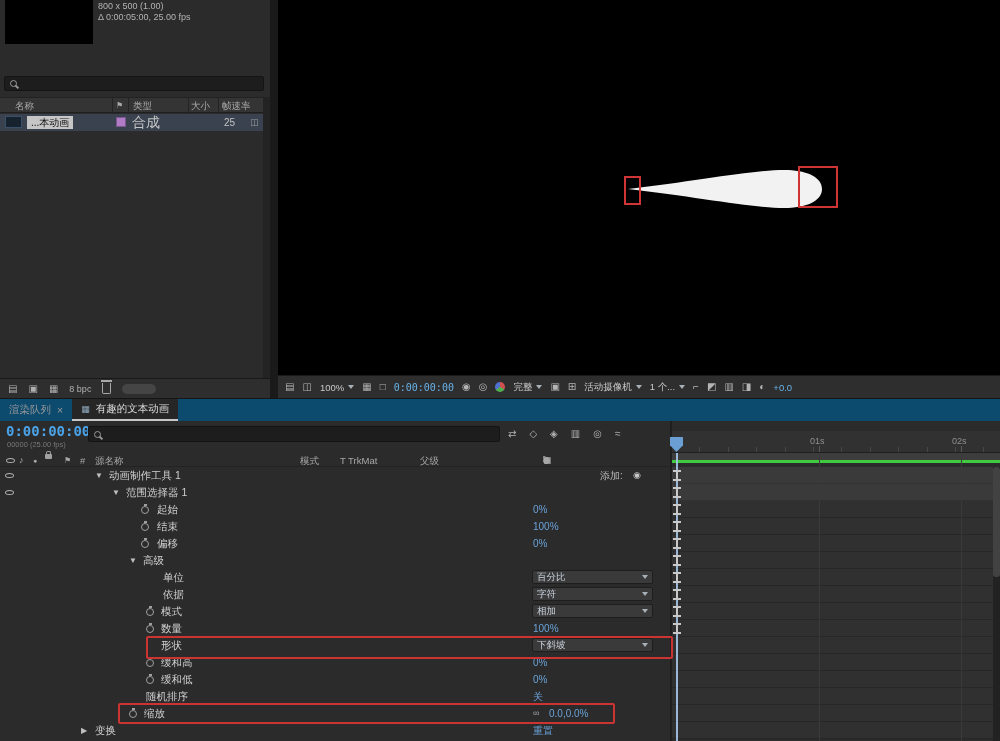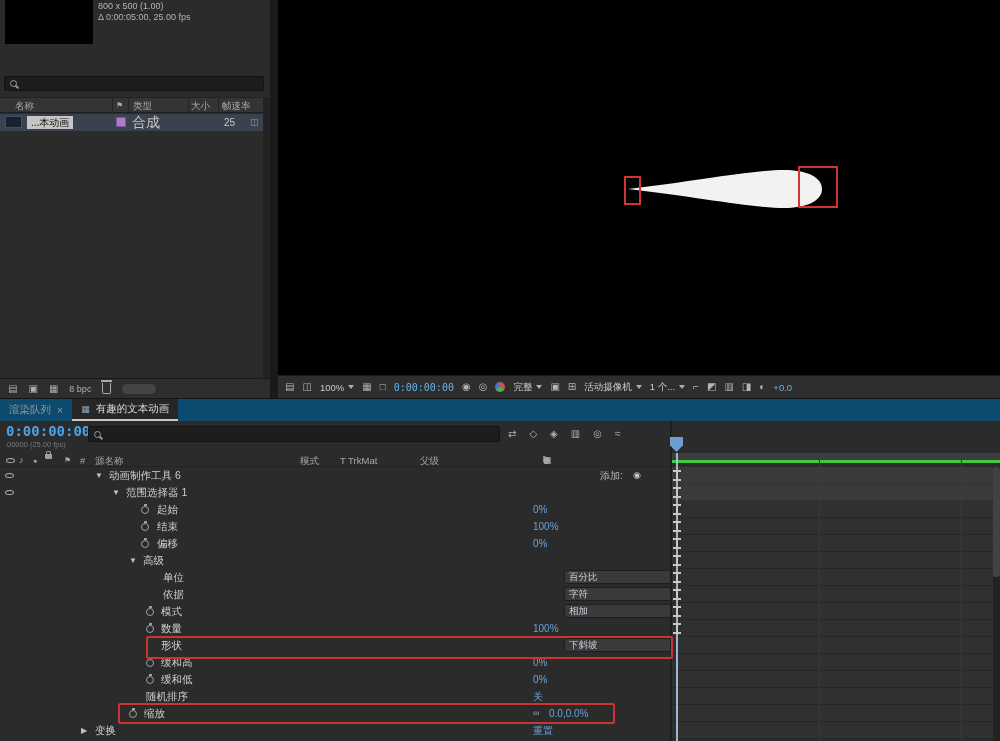--- a/index.html
+++ b/index.html
@@ -63,21 +63,21 @@
 #tl-rows{position:absolute;left:0;top:68px;width:672px;}
 .trow{position:relative;height:17px;}
 .twirl{position:absolute;top:0;font-size:8px;color:#c0c0c0;line-height:17px;}
 .rlabel{position:absolute;top:0;font-size:10.5px;color:#d0d0d0;line-height:17px;white-space:nowrap;}
 .rval{position:absolute;left:533px;top:0;font-size:10px;color:#6aa2d8;line-height:17px;}
 .sw{position:absolute;top:5px;width:8px;height:8px;border:1px solid #a0a0a0;border-radius:50%;}
 .sw::before{content:"";position:absolute;top:-3px;left:2px;width:3px;height:2px;background:#a0a0a0;}
 .eyeicon{position:absolute;top:6px;width:9px;height:5px;border:1px solid #b0b0b0;border-radius:50%;}
 .radd{position:absolute;left:600px;font-size:10px;color:#b8b8b8;line-height:17px;}
 .raddbtn{position:absolute;left:633px;font-size:9px;color:#c8c8c8;line-height:17px;}
-.dd{position:absolute;left:532px;top:1px;width:121px;height:14px;background:#3a3a3a;border:1px solid #1e1e1e;border-radius:2px;display:flex;align-items:center;justify-content:space-between;padding:0 4px;font-size:9.5px;color:#ccd6e0;margin-left:32px;}
+.dd{position:absolute;left:532px;top:1px;width:121px;height:14px;background:#3a3a3a;border:1px solid #1e1e1e;border-radius:2px;display:flex;align-items:center;justify-content:space-between;padding:0 4px;font-size:9.5px;color:#ccd6e0;}
 .chain{position:absolute;left:533px;font-size:9px;color:#9aa2aa;line-height:17px;}
 .lockicon{position:absolute;top:5px;width:7px;height:5px;background:#a0a0a0;border-radius:1px;}
 .lockicon::before{content:"";position:absolute;top:-3px;left:1px;width:3px;height:3px;border:1px solid #a0a0a0;border-bottom:none;border-radius:2px 2px 0 0;}
 
 
 #tl-track{position:absolute;left:672px;top:22px;width:328px;height:321px;background:#2b2b2b;}
 #ruler{position:absolute;left:0;top:10px;width:328px;height:22px;background-color:#313131;border-bottom:1px solid #1f1f1f;background-image:repeating-linear-gradient(90deg,transparent 0 27.4px,#474747 27.4px 28.4px);background-size:100% 5px;background-position:bottom;background-repeat:no-repeat;}
 #ruler .rl{position:absolute;top:5px;font-size:9px;color:#909090;}
 #ruler .tick{position:absolute;bottom:0;width:1px;height:6px;background:#5a5a5a;}
 #workarea{position:absolute;left:0;top:32px;width:328px;height:7px;background:#3d3d3d;}
@@ -234,21 +234,21 @@
           <span>◎</span>
           <span>⊘</span>
           <span>⊕</span>
         </span>
     </div>
 
     <div id="tl-rows">
       <div class="trow">
         <span class="eyeicon" style="left:5px"></span>
         <span class="twirl" style="left:95px">▼</span>
-        <span class="rlabel" style="left:109px">动画制作工具 6</span>
+        <span class="rlabel" style="left:109px">动画制作工具 1</span>
         <span class="radd">添加:</span>
         <span class="raddbtn">◉</span>
       </div>
       <div class="trow">
         <span class="eyeicon" style="left:5px"></span>
         <span class="twirl" style="left:112px">▼</span>
         <span class="rlabel" style="left:126px">范围选择器 1</span>
       </div>
       <div class="trow">
         <span class="sw" style="left:141px"></span>
@@ -326,20 +326,26 @@
       <div class="trow">
         <span class="twirl" style="left:81px">▶</span>
         <span class="rlabel" style="left:95px">变换</span>
         <span class="rval">重置</span>
       </div>
     </div>
 
     <div id="tl-divider"></div>
 
     <div id="tl-track">
+      <div id="ruler">
+        <span class="rl" style="left:138px">01s</span>
+        <span class="rl" style="left:280px">02s</span>
+        <div class="tick" style="left:147px"></div>
+        <div class="tick" style="left:289px"></div>
+      </div>
       <div id="workarea"></div>
       <div id="cacheline"></div>
       <div id="trackrows"></div>
       <div id="trackband"></div>
       <div class="vgrid" style="left:147px"></div>
       <div class="vgrid" style="left:289px"></div>
       <div id="cti-line"></div>
       <div id="cti-head"></div>
       <div class="ibeam" style="top:49px"></div>
       <div class="ibeam" style="top:66px"></div>

